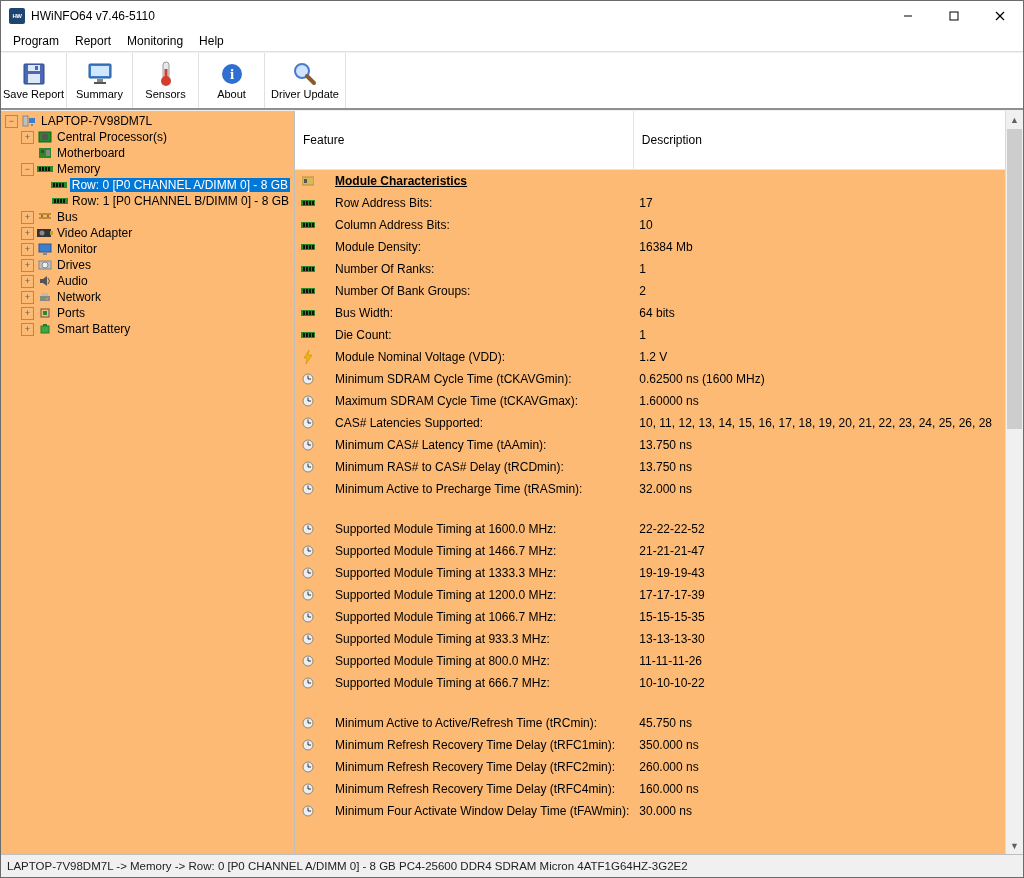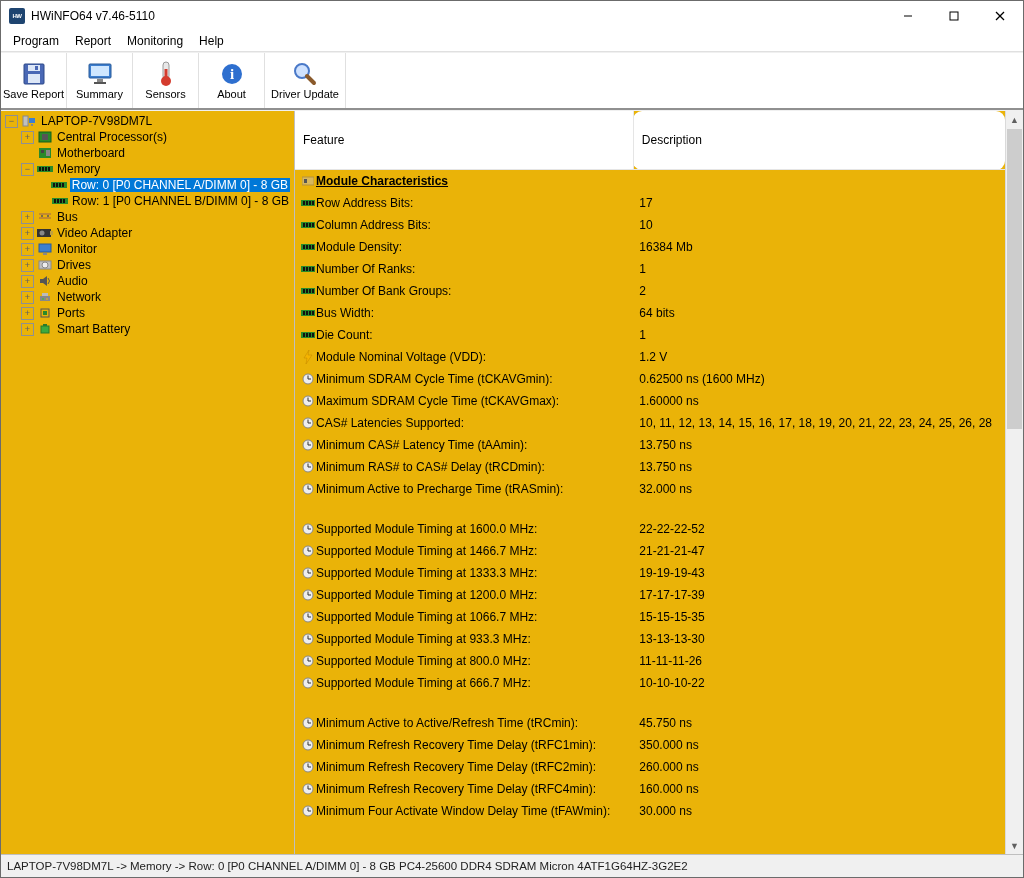--- a/index.html
+++ b/index.html
@@ -1,16 +1,16 @@
 <!DOCTYPE html>
 <html><head>
 <meta charset="utf-8">
 <style>
   html,body{margin:0;padding:0;font-family:"Segoe UI",Tahoma,sans-serif;font-size:12px;color:#000;background:#fff;height:100%;}
-  .window{width:1024px;height:878px;display:flex;flex-direction:column;border:1px solid #6b6b6b;box-sizing:border-box;background:#eab308;}
+  .window{width:1024px;height:878px;display:flex;flex-direction:column;border:1px solid #6b6b6b;box-sizing:border-box;background:#fdba74;}
 
   
   .titlebar{height:30px;display:flex;align-items:center;justify-content:space-between;background:#fff;padding-left:8px;}
   .titlebar .title-left{display:flex;align-items:center;gap:6px;}
   .titlebar .app-icon{width:16px;height:16px;background:#1e4470;display:inline-flex;align-items:center;justify-content:center;border-radius:2px;}
   .titlebar .app-icon span{color:#fff;font-size:6px;letter-spacing:-0.5px;font-weight:bold;}
   .titlebar .title-text{font-size:12px;}
   .titlebar .win-controls{display:flex;height:100%;}
   .titlebar .win-controls div{width:46px;height:100%;display:flex;align-items:center;justify-content:center;font-family:Arial,sans-serif;font-size:12px;cursor:default;}
 
@@ -25,21 +25,21 @@
   .toolbar .tbtn.wide{width:80px;}
 
   
   .main{flex:1;display:flex;min-height:0;border-top:1px solid #f0f0f0;}
   .tree-panel{width:293px;border-right:1px solid #bfbfbf;overflow:auto;padding:2px 0;}
   .details-panel{flex:1;display:flex;min-height:0;}
   .details-inner{flex:1;overflow:auto;}
   .details-table{width:100%;border-collapse:collapse;}
   .details-table thead td{padding:20px 8px;font-weight:normal;border-bottom:1px solid #e5e5e5;position:sticky;top:0;background:#fff;}
   .details-table td{padding:2px 6px;white-space:nowrap;vertical-align:middle;line-height:18px;}
-  .details-table td.feat{width:320px;display:flex;align-items:center;gap:1px;text-align:center;}
+  .details-table td.feat{width:320px;display:flex;align-items:center;gap:20px;text-align:center;}
   .section-row td.feat span.lbl{font-weight:bold;text-decoration:underline;}
   .row-icon{width:14px;height:14px;display:inline-flex;align-items:center;justify-content:center;flex-shrink:0;}
   .scrollbar{width:17px;background:#f0f0f0;border-left:1px solid #dadada;position:relative;}
   .scrollbar .thumb{position:absolute;left:1px;right:1px;top:18px;height:300px;background:#cdcdcd;}
   .scrollbar .arrow{position:absolute;left:0;right:0;height:17px;display:flex;align-items:center;justify-content:center;color:#606060;font-size:9px;}
   .scrollbar .arrow.up{top:0;}
   .scrollbar .arrow.down{bottom:0;}
 
   
   .tree{list-style:none;margin:0;padding:0;}
@@ -50,21 +50,21 @@
   .tree .node .spacer{width:13px;display:inline-block;}
   .tree .node .nicon{width:16px;height:14px;display:inline-flex;align-items:center;justify-content:center;}
   .tree .node.selected .lbl{background:#0078d7;color:#fff;padding:0 2px;}
   .tree .node .lbl{padding:0 1px;}
 
   
   .statusbar{height:22px;border-top:1px solid #bfbfbf;display:flex;align-items:center;padding:0 6px;background:#f0f0f0;font-size:11.5px;color:#222;}
 
   
   svg{display:block;}
-  .col-divider{border-left:1px solid #e5e5e5;border-radius:9px;}
+  .col-divider{border-left:1px solid #e5e5e5;}
 </style>
 </head>
 <body>
 
 <div class="window">
 
   <div class="titlebar">
     <div class="title-left">
       <span class="app-icon">
           <span>HW</span>

